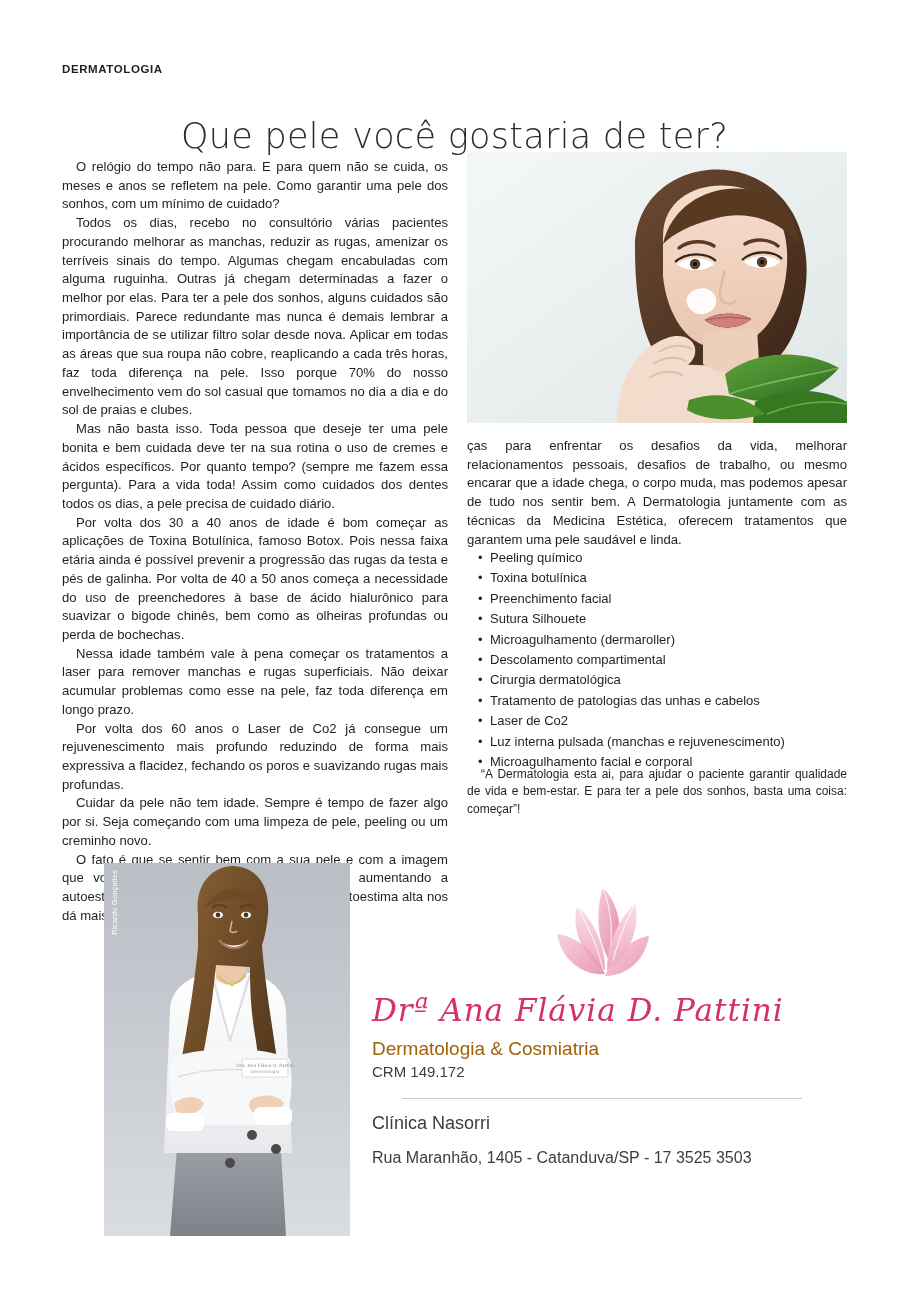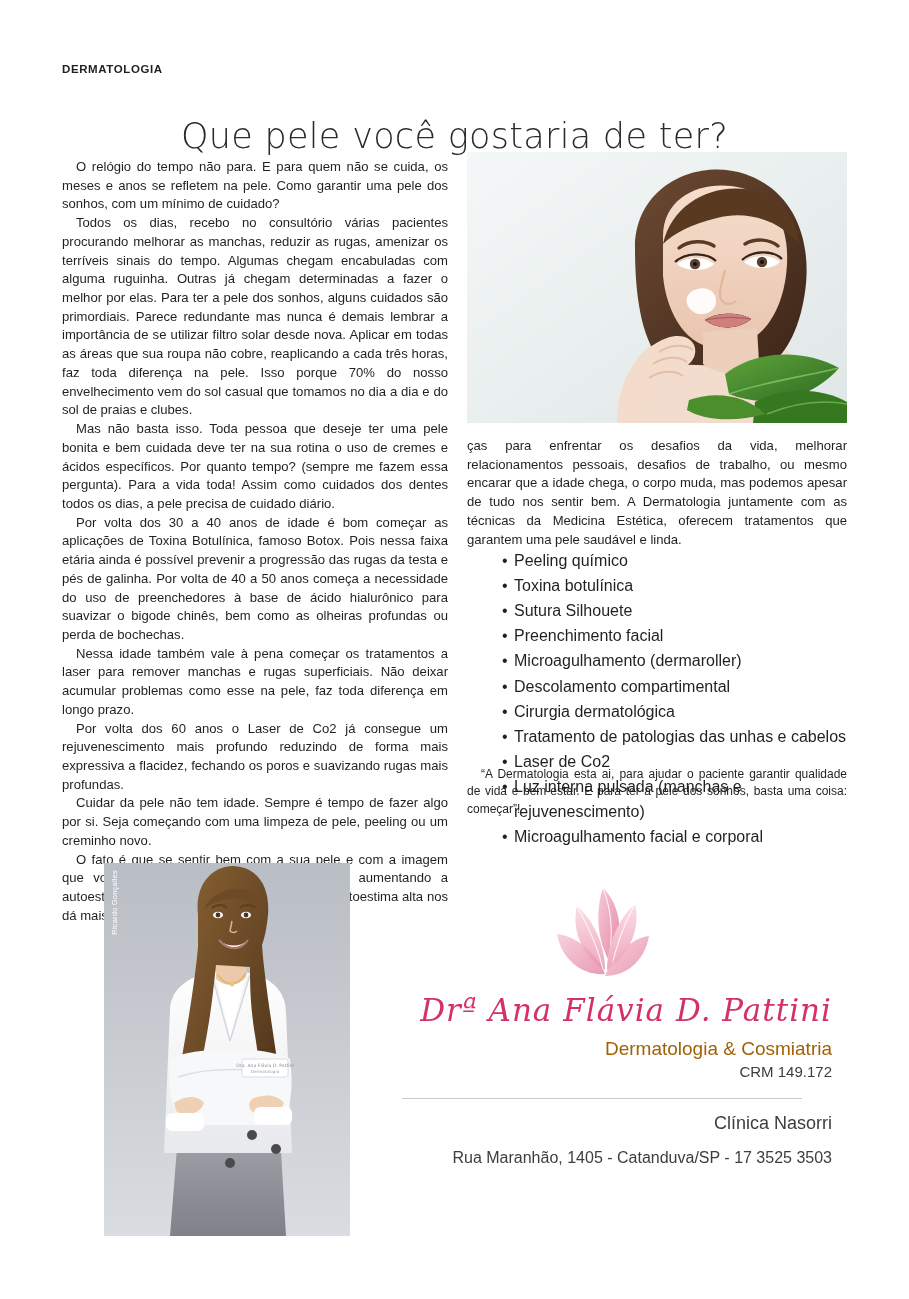--- a/index.html
+++ b/index.html
@@ -80,24 +80,24 @@
     width: 380px;
     height: 271px;
     overflow: hidden;
     background: #e9eef0;
   }
   .hero-photo svg { display: block; }
 
   
   .bullets {
     position: absolute;
-    left: 500px;
+    left: 476px;
     top: 548px;
     width: 370px;
-    font-size: 16px;
+    font-size: 13px;
     line-height: 1.57;
     color: #231f20;
   }
   .bullets .bullet {
     position: relative;
     padding-left: 14px;
   }
   .bullets .bullet::before {
     content: "•";
     position: absolute;
@@ -136,21 +136,21 @@
     writing-mode: vertical-rl;
     transform: rotate(180deg);
     letter-spacing: 0.2px;
   }
 
   .card {
     position: absolute;
     left: 372px;
     top: 880px;
     width: 460px;
-    text-align: right;
+    text-align: left;
   }
   .logo-wrap {
     height: 110px;
     position: relative;
   }
   .logo-wrap svg {
     position: absolute;
     left: 50%;
     top: 0;
     transform: translateX(-50%);
@@ -279,22 +279,22 @@
     <p>O fato é que se sentir bem com a sua pele e com a imagem que você vê no espelho faz toda diferença aumentando a autoestima, não importa a idade que temos. E autoestima alta nos dá mais for-</p>
   </div>
 
   <div class="col-right">
     <p class="no-indent">ças para enfrentar os desafios da vida, melhorar relacionamentos pessoais, desafios de trabalho, ou mesmo encarar que a idade chega, o corpo muda, mas podemos apesar de tudo nos sentir bem. A Dermatologia juntamente com as técnicas da Medicina Estética, oferecem tratamentos que garantem uma pele saudável e linda.</p>
   </div>
 
   <div class="bullets">
     <div class="bullet">Peeling químico</div>
     <div class="bullet">Toxina botulínica</div>
+    <div class="bullet">Preenchimento facial</div>
     <div class="bullet">Sutura Silhouete</div>
-    <div class="bullet">Preenchimento facial</div>
     <div class="bullet">Microagulhamento (dermaroller)</div>
     <div class="bullet">Descolamento compartimental</div>
     <div class="bullet">Cirurgia dermatológica</div>
     <div class="bullet">Tratamento de patologias das unhas e cabelos</div>
     <div class="bullet">Laser de Co2</div>
     <div class="bullet">Luz interna pulsada (manchas e rejuvenescimento)</div>
     <div class="bullet">Microagulhamento facial e corporal</div>
   </div>
 
   <div class="closing">

